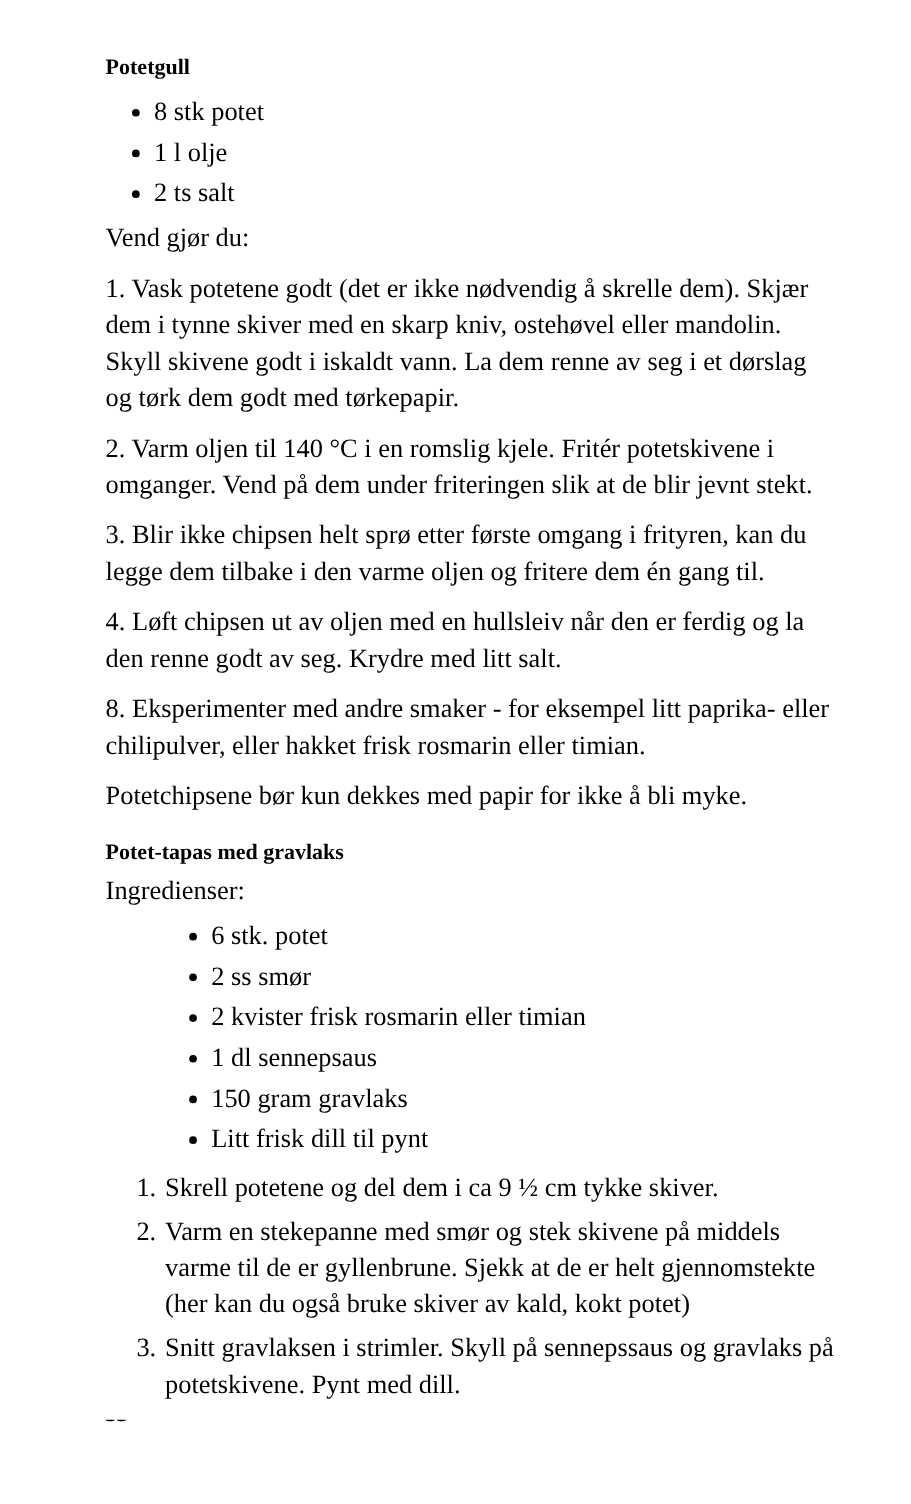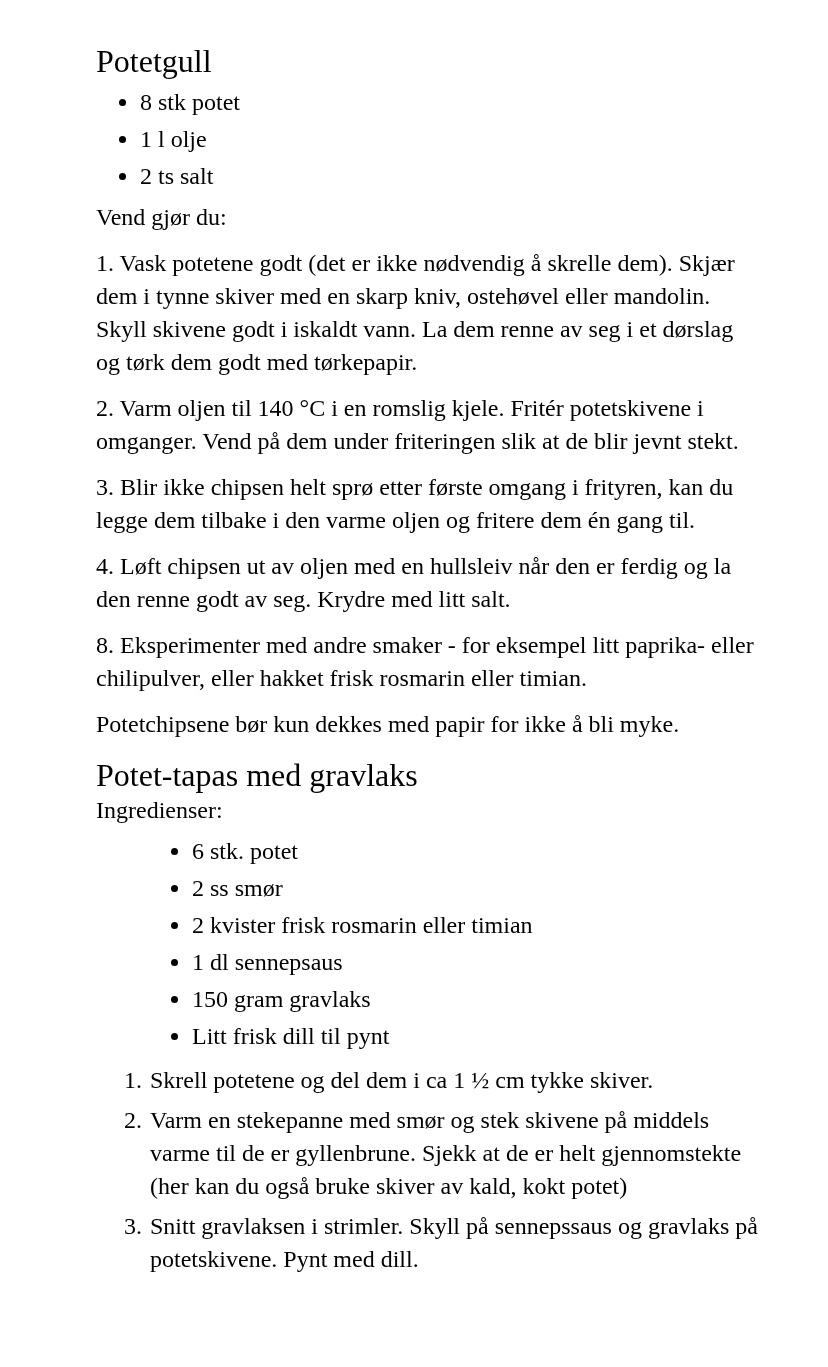--- a/index.html
+++ b/index.html
@@ -15,23 +15,23 @@
     background: #ffffff;
     color: #000000;
     font-family: "Liberation Serif", "DejaVu Serif", serif;
     font-size: 24px;
     line-height: 33px;
     box-sizing: border-box;
     padding: 45px 70px 0 96px;
     overflow: hidden;
   }
   h2.recipe-title {
-    font-size: 32px;
+    font-size: 20px;
     line-height: 33px;
-    font-weight: normal;
+    font-weight: bold;
     margin: 0 0 2px 0;
   }
   p.label {
     margin: 2px 0 0 0;
   }
   ul.ingredients {
     margin: 8px 0 8px 0;
     padding-left: 44px;
     list-style: disc;
   }
@@ -96,21 +96,21 @@
     <p class="label">Ingredienser:</p>
     <ul class="ingredients indent-deep">
         <li>6 stk. potet</li>
         <li>2 ss smør</li>
         <li>2 kvister frisk rosmarin eller timian</li>
         <li>1 dl sennepsaus</li>
         <li>150 gram gravlaks</li>
         <li>Litt frisk dill til pynt</li>
       </ul>
     <ol class="steps-ol">
-        <li>Skrell potetene og del dem i ca 1 ½ cm tykke skiver.</li>
+        <li>Skrell potetene og del dem i ca 9 ½ cm tykke skiver.</li>
         <li>Varm en stekepanne med smør og stek skivene på middels varme til de er gyllenbrune. Sjekk at de er helt gjennomstekte (her kan du også bruke skiver av kald, kokt potet)</li>
         <li>Snitt gravlaksen i strimler. Skyll på sennepssaus og gravlaks på potetskivene. Pynt med dill.</li>
       </ol>
   </section>
 
   <div class="clipped-fragment">H</div>
 
 </div>
 
 </body></html>

